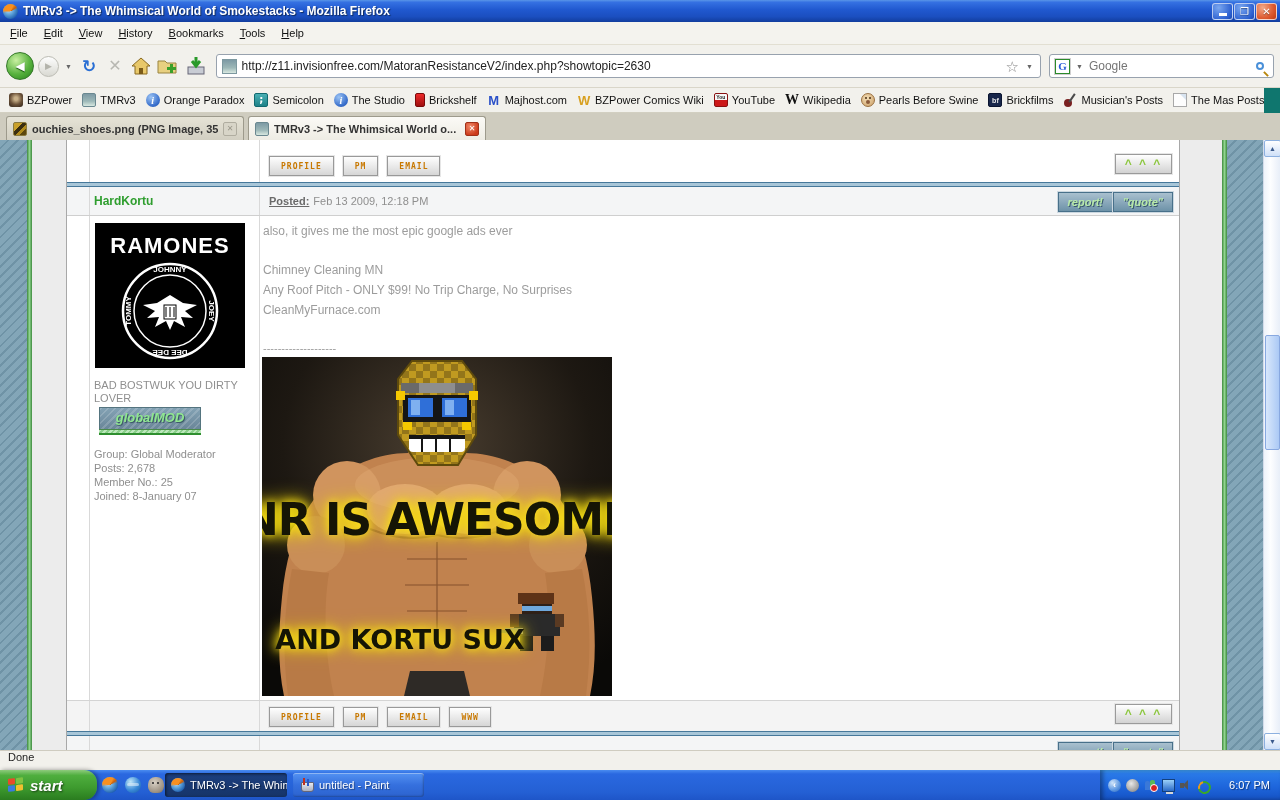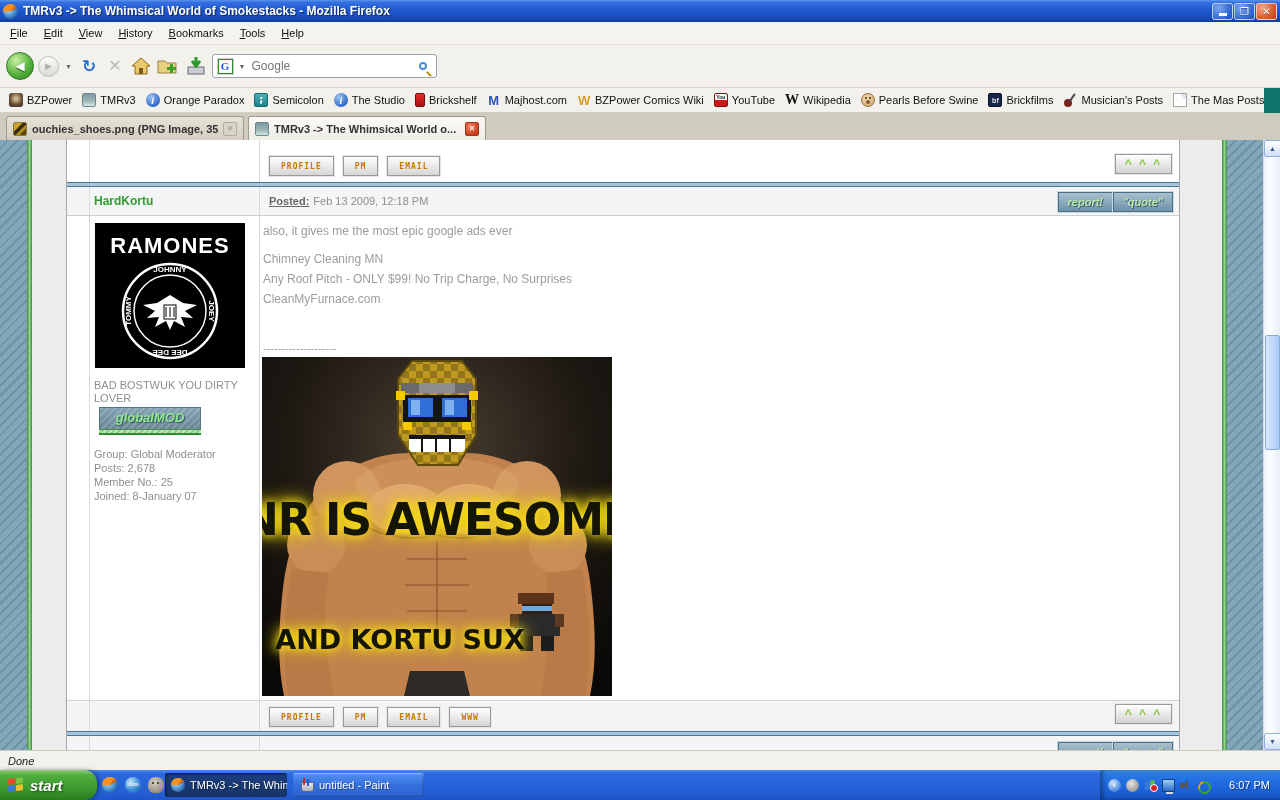--- a/index.html
+++ b/index.html
@@ -146,21 +146,21 @@
     background:repeating-linear-gradient(135deg,rgba(255,255,255,.16) 0 2px,rgba(255,255,255,0) 2px 5px),
                linear-gradient(#83a2b4,#647f92); }
   .badge-text { font:italic bold 13px "Liberation Sans",sans-serif; color:#90e890; text-align:center;
     text-shadow:1px 1px 1px #33505e; padding-top:2px; }
   .badge-strip { position:absolute; left:-1px; right:-1px; bottom:-1px; height:6px;
     background:repeating-linear-gradient(135deg,#bce8bc 0 2px,#8cd08c 2px 4px);
     border-top:1px solid #4a8a4a; border-bottom:2px solid #2f8f2f; }
   .userinfo { position:absolute; left:27px; top:231px; font-size:11px; color:#8f8f8f; line-height:14px; }
 
   .postcol { position:absolute; left:196px; top:8px; right:10px; font-size:12px; color:#9c9c9c; }
-  .p2 { margin-top:11px; line-height:20px; }
+  .p2 { margin-top:22px; line-height:20px; }
   .sig { position:absolute; left:196px; top:126px; font-size:11px; color:#9c9c9c; letter-spacing:0; }
   .meme { position:absolute; left:195px; top:141px; width:350px; height:339px; display:block; }
   .meme-main { font:900 44px "DejaVu Sans",sans-serif; fill:#151505; letter-spacing:-1px;
     filter:drop-shadow(0 0 5px #ffe71e) drop-shadow(0 0 9px #e8cf00); }
   .meme-sub { font:900 27px "DejaVu Sans",sans-serif; fill:#151505;
     filter:drop-shadow(0 0 4px #ffe71e) drop-shadow(0 0 8px #e8cf00); }
   .av-brand { font:bold 22px "Liberation Sans",sans-serif; fill:#fff; letter-spacing:1px; }
   .av-name { font:bold 8px "Liberation Sans",sans-serif; fill:#fff; }
 
   
@@ -168,21 +168,21 @@
     background:linear-gradient(90deg,#eef3fa,#fdfeff 40%,#e8eef8); border-left:1px solid #d4dcea; }
   .sbtn { position:absolute; left:0; width:17px; height:17px; text-align:center; line-height:16px;
     background:linear-gradient(#ffffff,#cfe0f8); border:1px solid #8cb0e0; border-radius:2px;
     color:#3a5a8c; font-size:7px; }
   .sb-up { top:0; } .sb-down { bottom:0; }
   .sthumb { position:absolute; left:1px; top:195px; width:15px; height:115px; border-radius:2px;
     background:linear-gradient(90deg,#d8e7fb,#abc9f5); border:1px solid #88a8e0; }
 
   
   .statusbar { position:absolute; top:750px; left:0; right:0; height:20px; background:#f2f1ec;
-    border-top:1px solid #cfccc0; display:flex; align-items:center; padding-left:8px; font-size:11px; color:#222;font-style:italic; }
+    border-top:1px solid #cfccc0; display:flex; padding-left:8px; font-size:11px; color:#222; }
 
   
   .taskbar { position:absolute; top:770px; left:0; right:0; height:40px;
     background:linear-gradient(180deg,#4a8cf0 0%,#2a68e0 10%,#2460d4 55%,#1a4ec0 88%,#1243a2 100%); }
   .startbtn { position:absolute; left:0; top:0; width:97px; height:30px; border-radius:0 13px 13px 0;
     background:linear-gradient(180deg,#8ecb7c 0%,#4fae3e 18%,#3d9a2e 60%,#2a7c1f 100%);
     box-shadow:2px 0 4px rgba(0,0,0,.4); display:flex; align-items:center; gap:6px; padding-left:8px;
     color:#fff; font:italic bold 15px "Liberation Sans",sans-serif; text-shadow:1px 1px 2px rgba(0,0,0,.55); }
   .winflag { width:16px; height:14px; transform:skewY(-6deg); display:grid; grid-template-columns:7px 7px;
     grid-template-rows:6px 6px; gap:1px; flex:none; }
@@ -265,20 +265,26 @@
     </svg>
     <svg class="tbicon" width="24" height="22" viewBox="0 0 24 22">
       <path d="M2 6 L9 6 L11 8 L20 8 L20 18 L2 18 Z" fill="#e8d080" stroke="#9a8440" stroke-width="1"></path>
       <rect x="14" y="9" width="3" height="9" fill="#3aa02a"></rect>
         <rect x="11" y="12" width="9" height="3" fill="#3aa02a"></rect>
     </svg>
     <svg class="tbicon" width="24" height="22" viewBox="0 0 24 22">
       <rect x="4" y="12" width="16" height="7" fill="#c8ccd4" stroke="#667" stroke-width="1"></rect>
       <path d="M12 2 V9 M8 6 L12 11 L16 6" stroke="#2a9a2a" stroke-width="3" fill="none"></path>
     </svg>
+    <span class="urlbar">
+      <span class="favicon"></span>
+      <input class="url-input" type="text" value="http://z11.invisionfree.com/MatoranResistanceV2/index.php?showtopic=2630" style="">
+      <span class="star">☆</span>
+      <span class="nav-dd">▼</span>
+    </span>
     <span class="searchbox">
       <span class="gicon">G</span>
       <span class="nav-dd">▼</span>
       <input class="search-input" type="text" placeholder="Google" style="">
       <span class="mag"></span>
     </span>
   </div>
 
   <div class="bookbar">
     <span class="bm">

